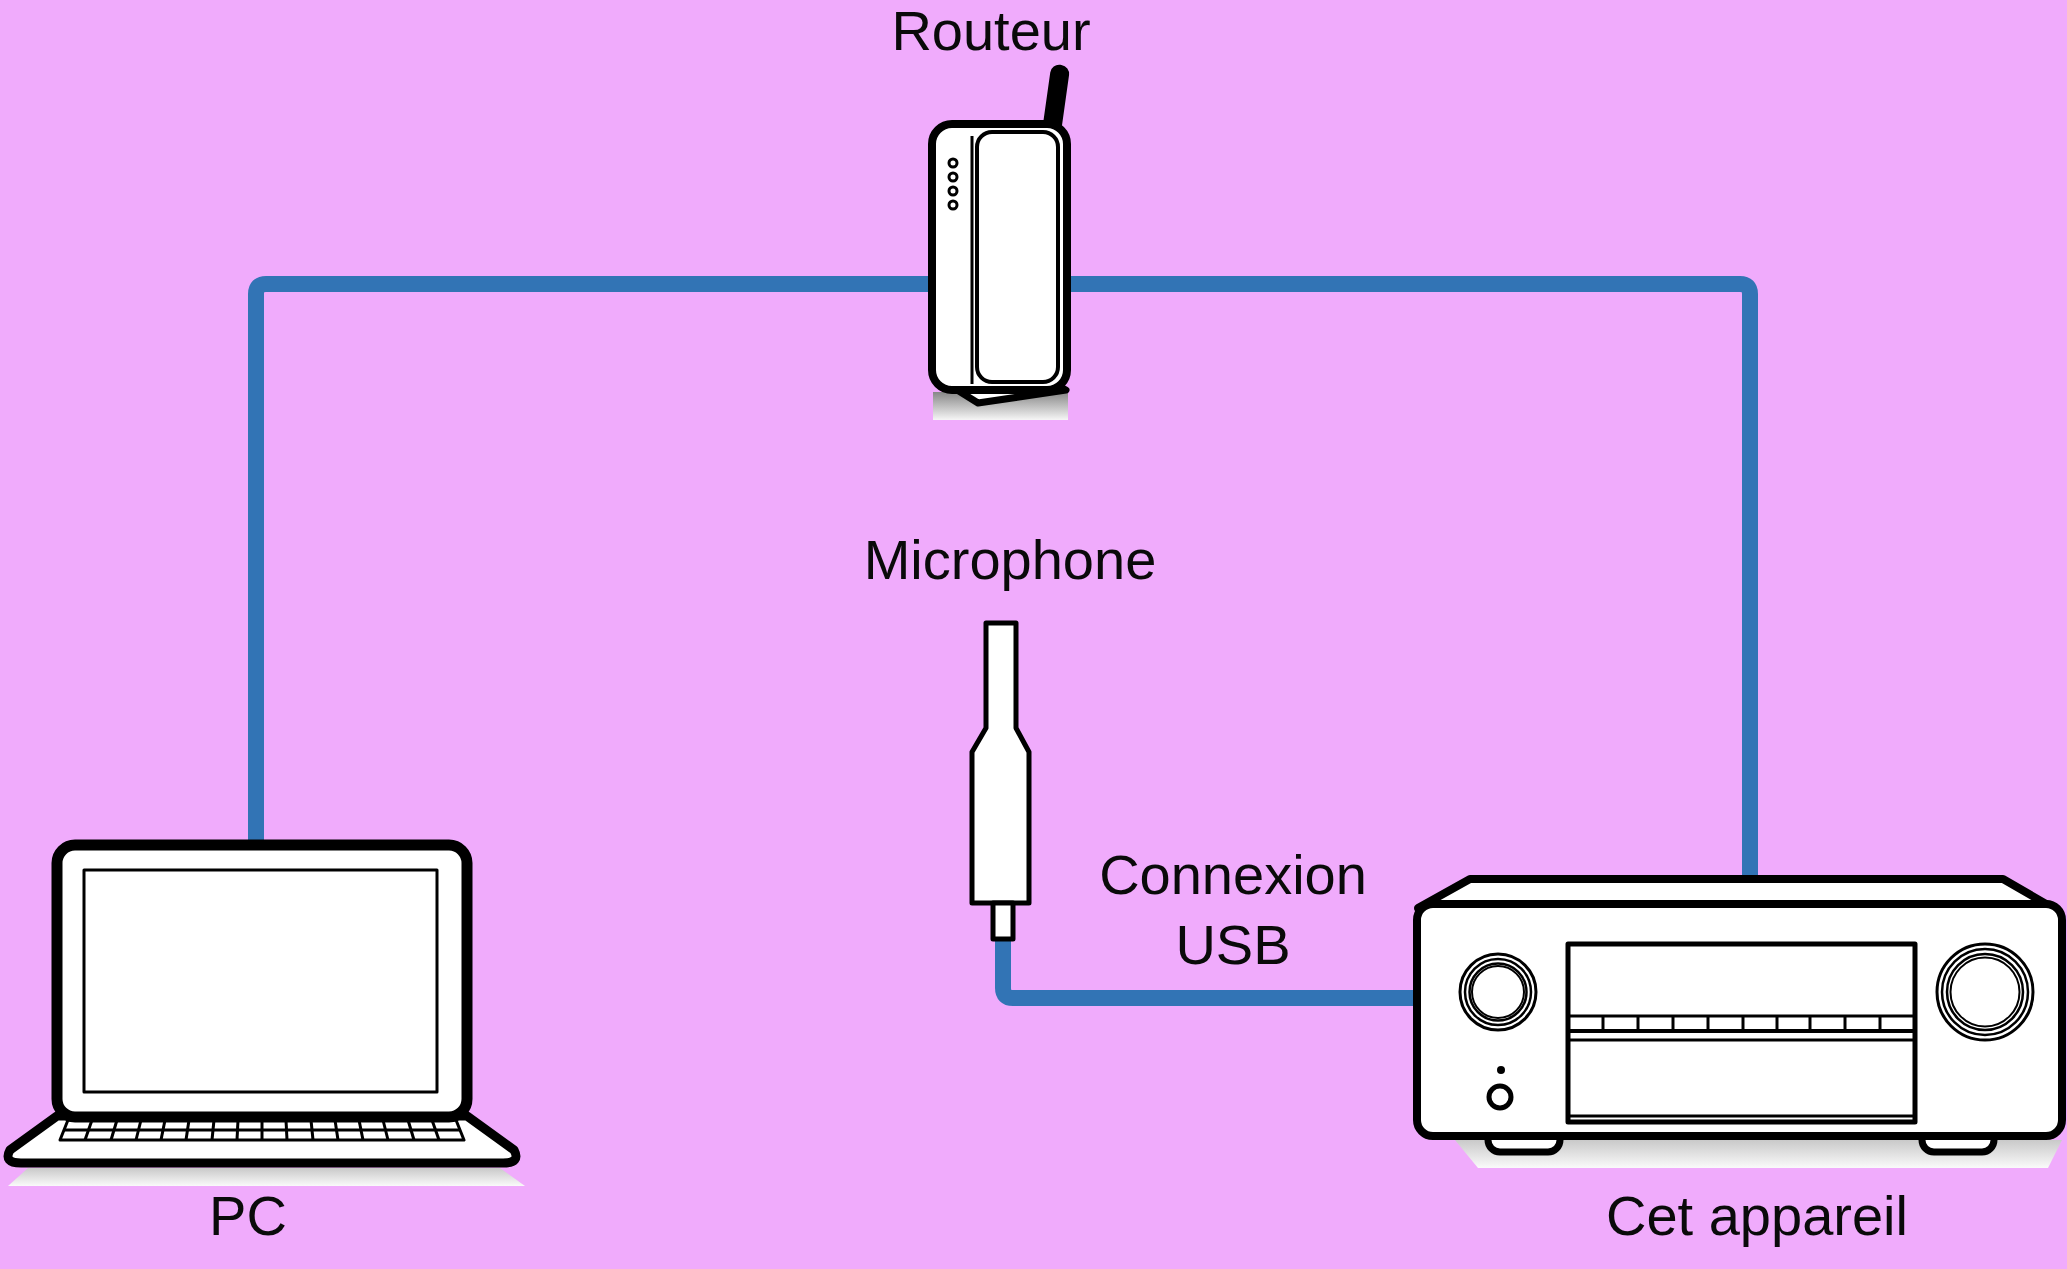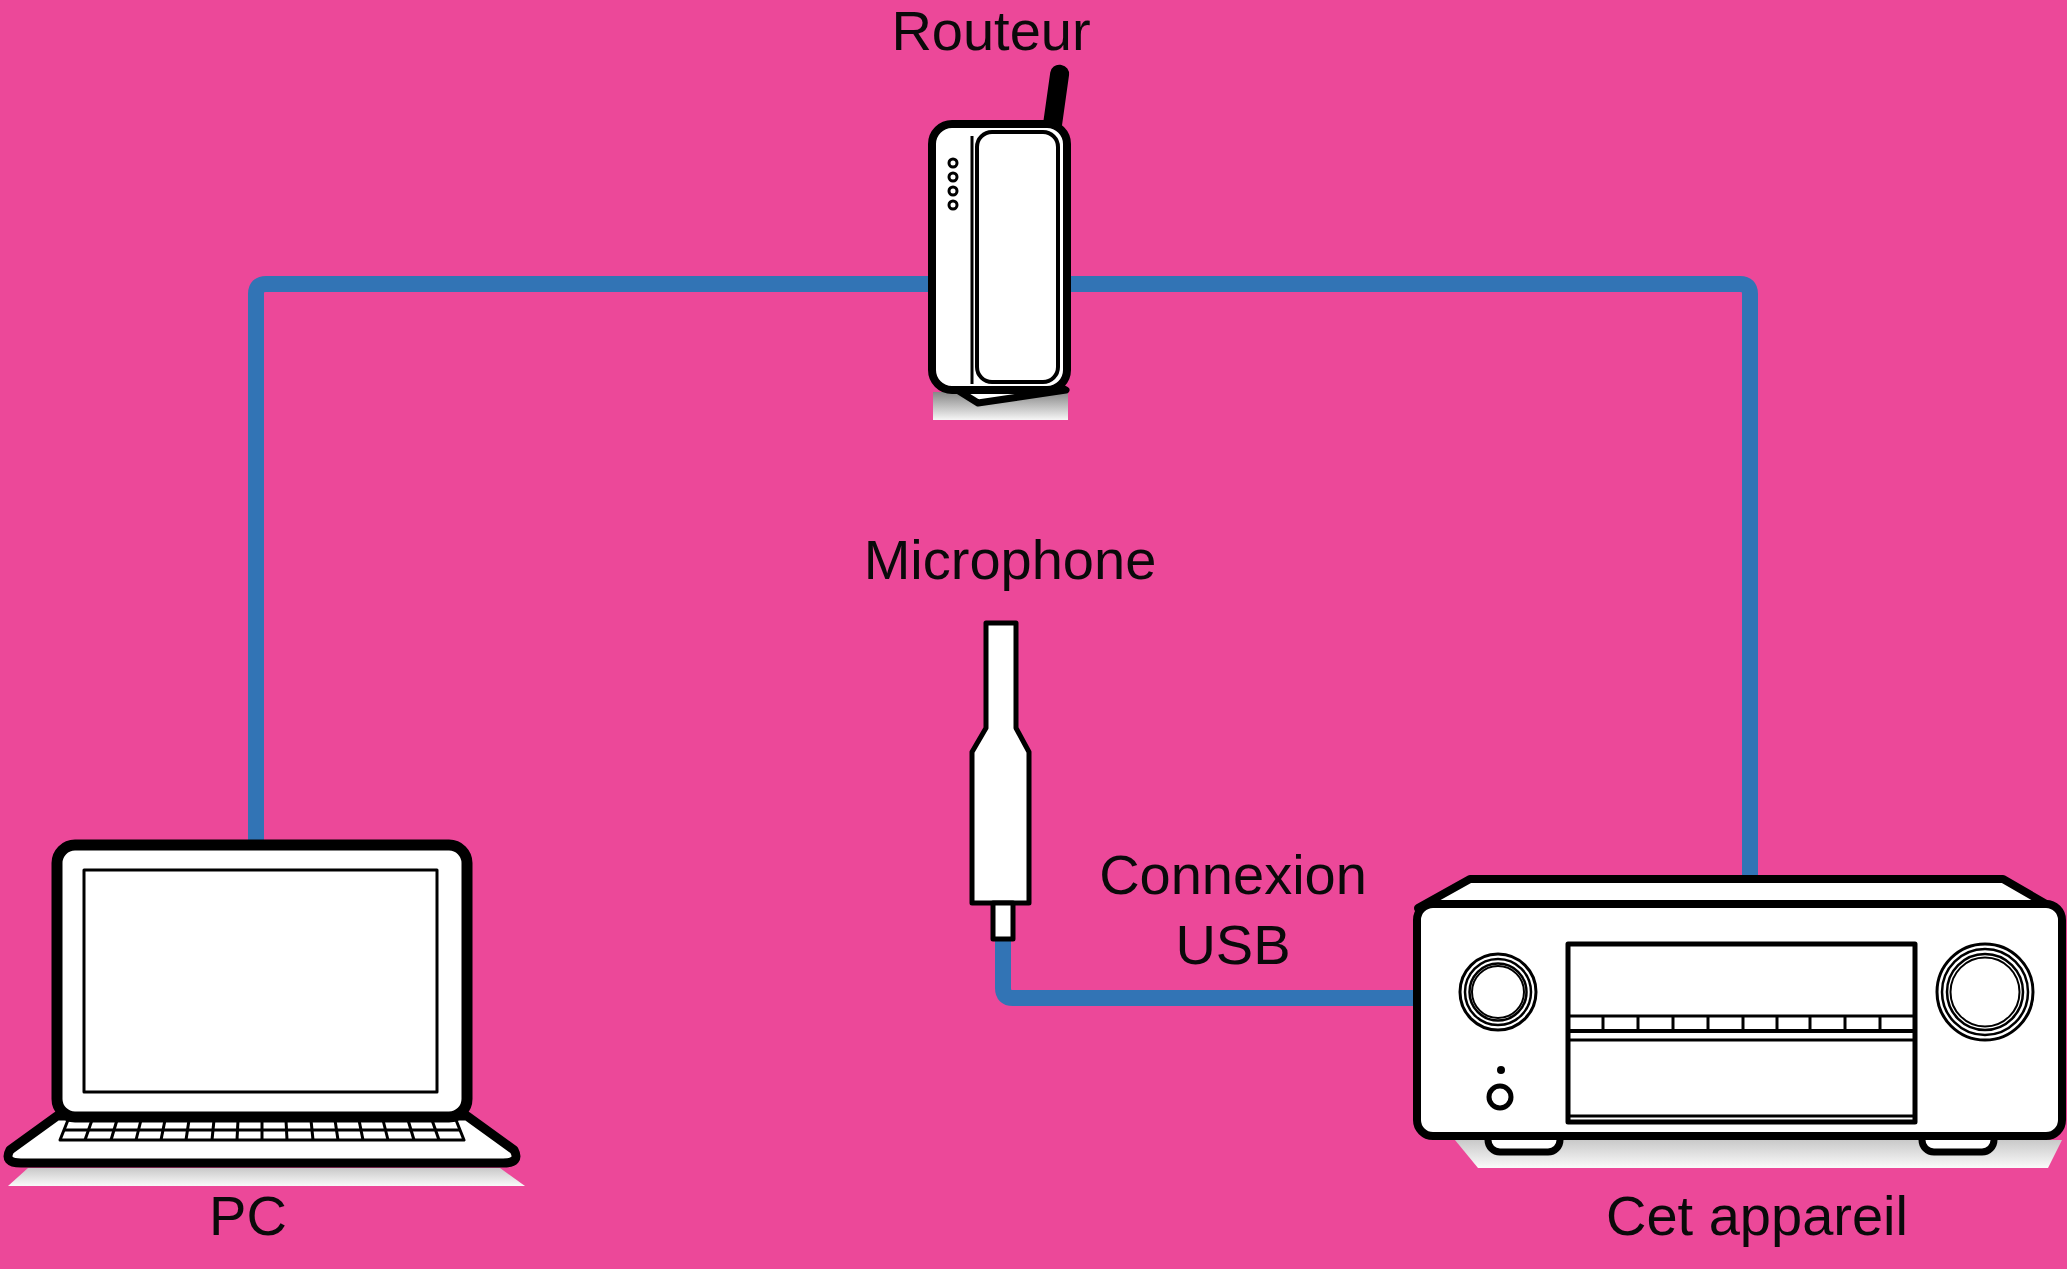--- a/index.html
+++ b/index.html
@@ -1,16 +1,16 @@
 <!DOCTYPE html>
 <html><head>
 <meta charset="utf-8">
 <style>
   html,body{margin:0;padding:0;background:#ffffff;}
-  .canvas{position:relative;width:2067px;height:1269px;background:#ec4899;overflow:hidden;}
+  .canvas{position:relative;width:2067px;height:1269px;background:#f0abfc;overflow:hidden;}
   svg{display:block;}
   text{font-family:"Liberation Sans", sans-serif;font-size:56px;fill:#0a0a0a;text-anchor:middle;}
   .outline{stroke:#000;fill:#fff;}
 </style>
 </head>
 <body>
 
 <div class="canvas">
 <svg viewBox="0 0 2067 1269" width="2067" height="1269">
   <defs>

